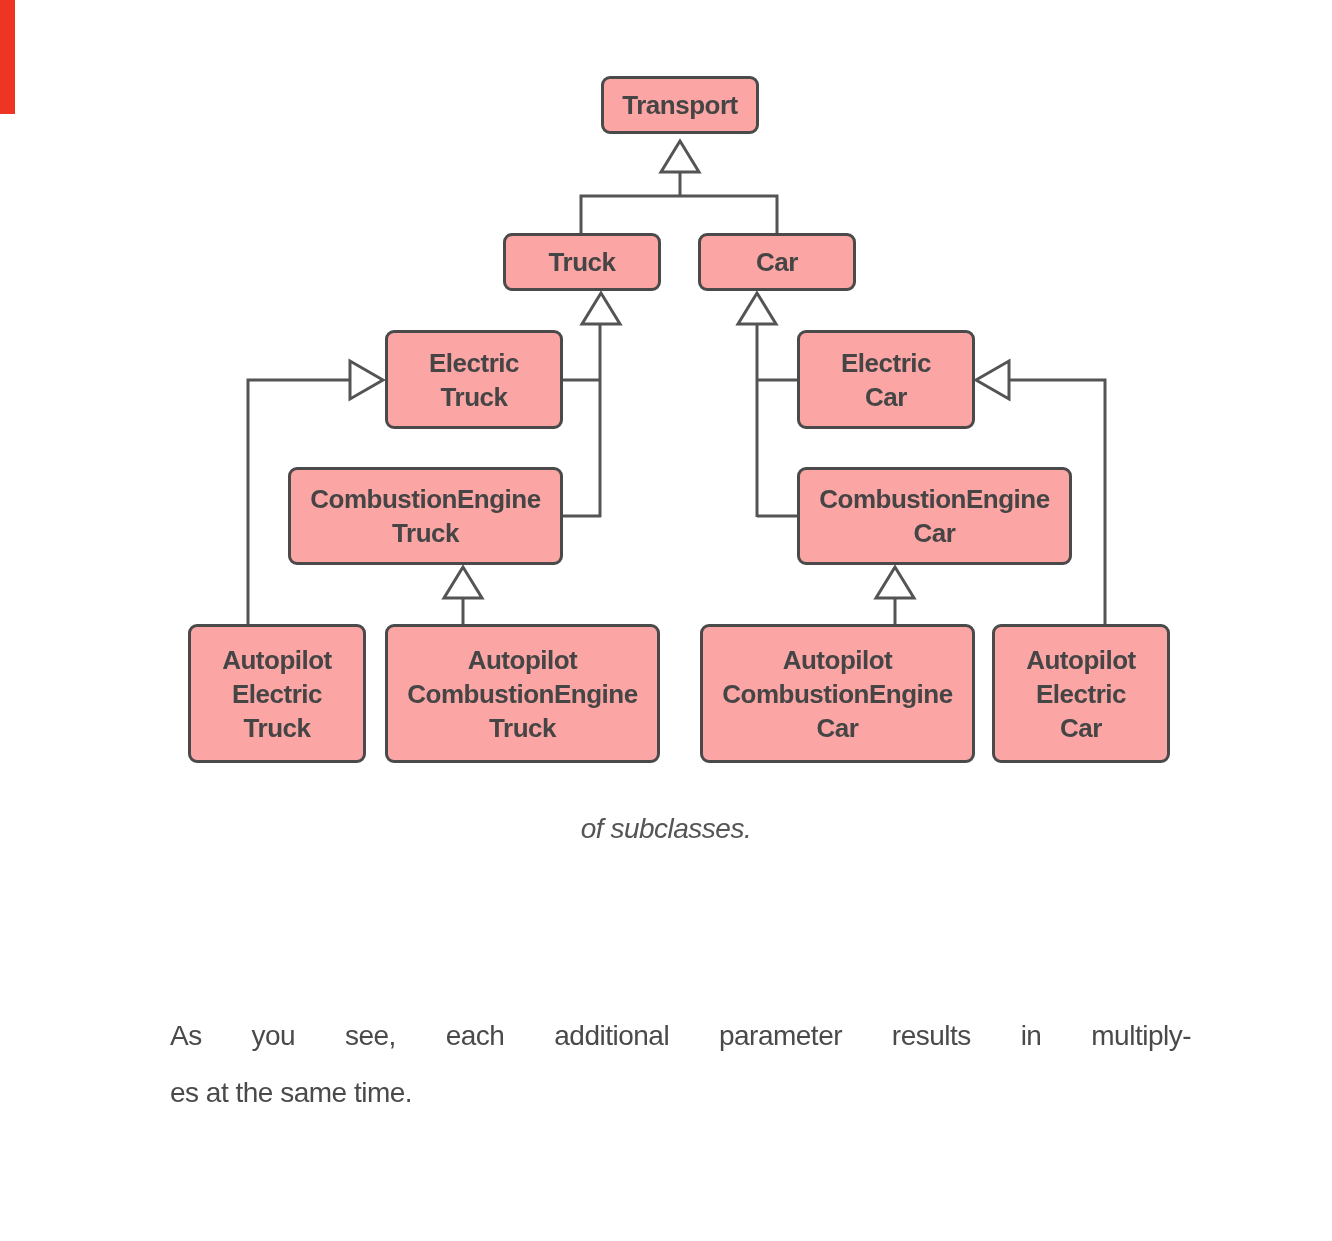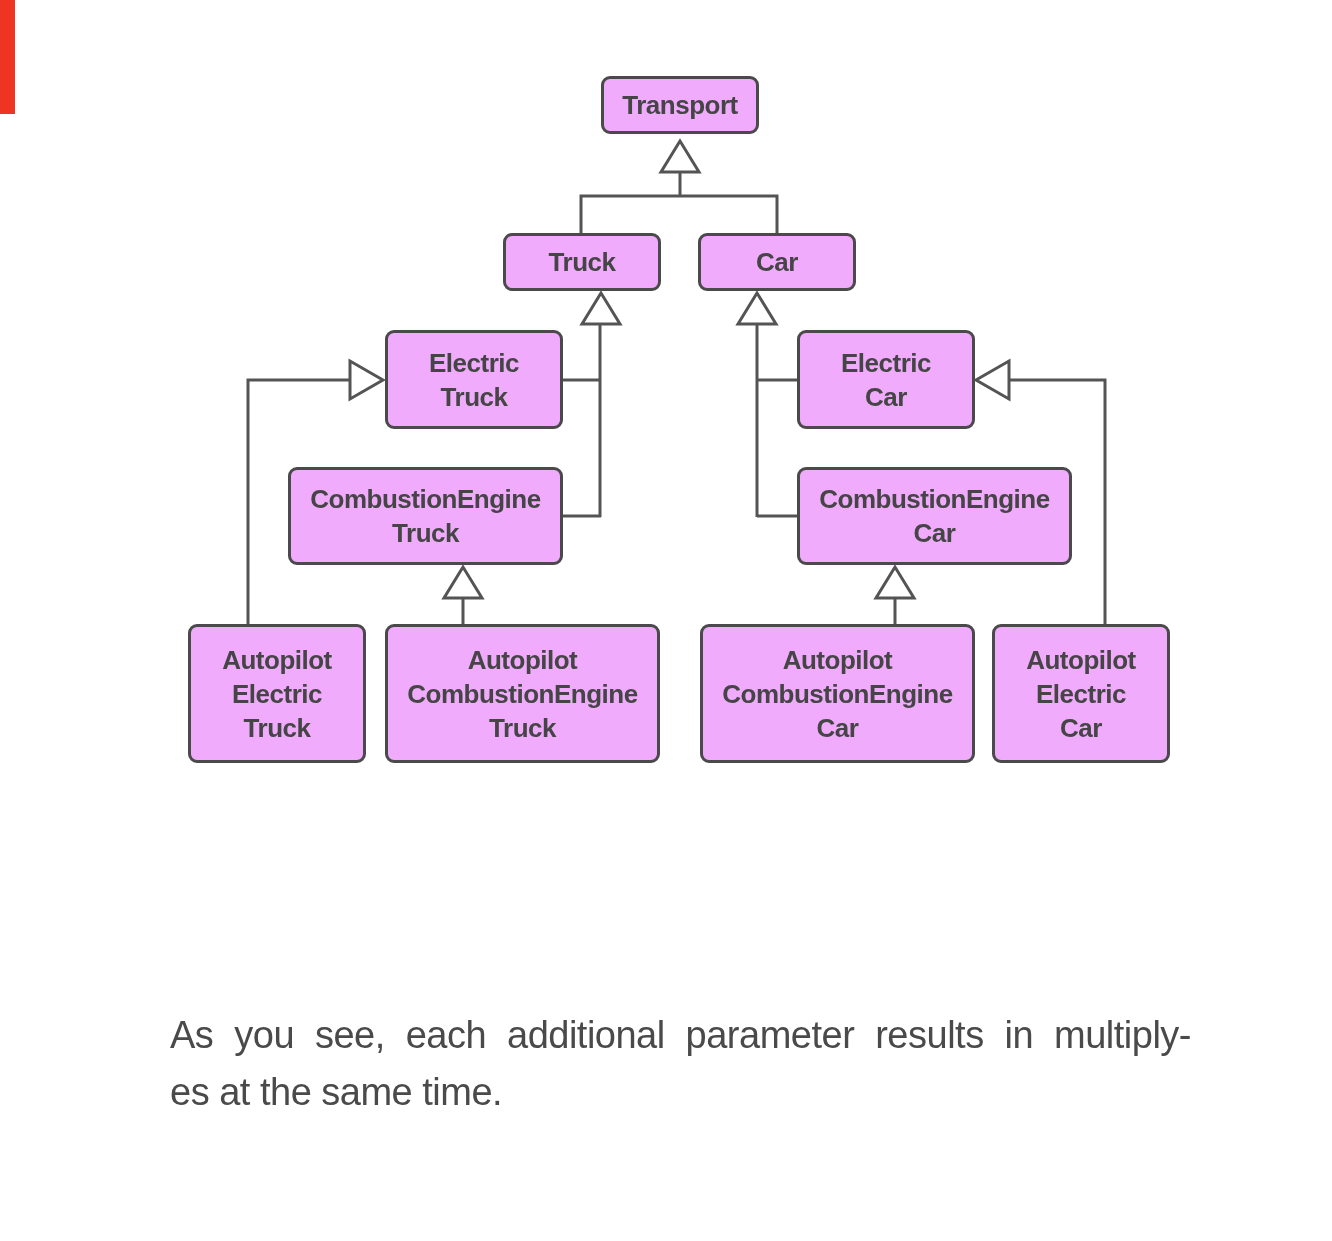--- a/index.html
+++ b/index.html
@@ -15,21 +15,21 @@
   .ribbon {
     position: absolute;
     left: 0; top: 0;
     width: 15px; height: 114px;
     background: #ee3524;
   }
   .diagram-layer { position: absolute; left: 0; top: 0; width: 1332px; height: 800px; }
   svg.connectors { position: absolute; left: 0; top: 0; }
   .class-box {
     position: absolute;
-    background: #f0abfc;
+    background: #fca5a5;
     border: 3px solid #4a4a4a;
     border-radius: 9px;
     display: flex;
     flex-direction: column;
     align-items: center;
     justify-content: center;
     text-align: center;
     color: #454545;
     font-weight: bold;
     font-size: 26px;
@@ -45,21 +45,21 @@
     color: #555555;
     font-size: 28px;
     line-height: 57px;
     letter-spacing: -0.5px;
   }
   .bodytext {
     position: absolute;
     left: 170px; top: 1007px;
     width: 1021px;
     color: #4a4a4a;
-    font-size: 38px;
+    font-size: 28px;
     line-height: 57px;
     letter-spacing: -0.5px;
   }
   .bodytext .line { text-align: justify; text-align-last: justify; }
   .bodytext .line.last { text-align: center; text-align-last: left; }
 </style>
 </head>
 <body>
 
 <div class="page">
@@ -151,20 +151,21 @@
 
     <div class="class-box" style="left:992px; top:624px; width:178px; height:139px;">
       <div>Autopilot</div>
       <div>Electric</div>
       <div>Car</div>
     </div>
 
   </div>
 
   <div class="caption">
+    <div>of subclasses.</div>
   </div>
 
   <div class="bodytext">
     <div class="line">As you see, each additional parameter results in multiply-</div>
     <div class="line last">es at the same time.</div>
   </div>
 
 </div>
 
 </body></html>

